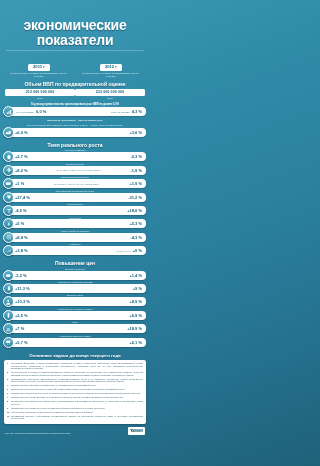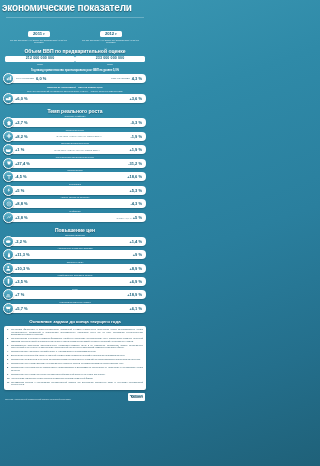--- a/index.html
+++ b/index.html
@@ -6,24 +6,25 @@
   body{
     width:150px;height:466px;overflow:hidden;
     font-family:"Liberation Sans", sans-serif;
     background:linear-gradient(160deg,#3d9ab5 0%,#2f8aa8 28%,#2a7f9e 55%,#246f8c 80%,#1f6179 100%);
     color:#fff;
   }
   .page{position:relative;width:150px;height:466px;}
 
   
   .title{
+    text-align:center;
     font-weight:bold;
-    font-size:10px;
+    font-size:14px;
     letter-spacing:-0.2px;
-    padding:3px 2px 2px;
+    padding:18px 2px 2px;
     color:#ffffff;
     text-shadow:0 1px 1px rgba(0,0,0,.35);
     line-height:1.05;
   }
   .rule{height:1px;background:rgba(255,255,255,.25);margin:1px 6px 3px;}
 
   .yearcols{display:flex;padding:0 3px;}
   .yearcol{flex:1;text-align:center;}
   .ybadge{
     display:inline-block;

